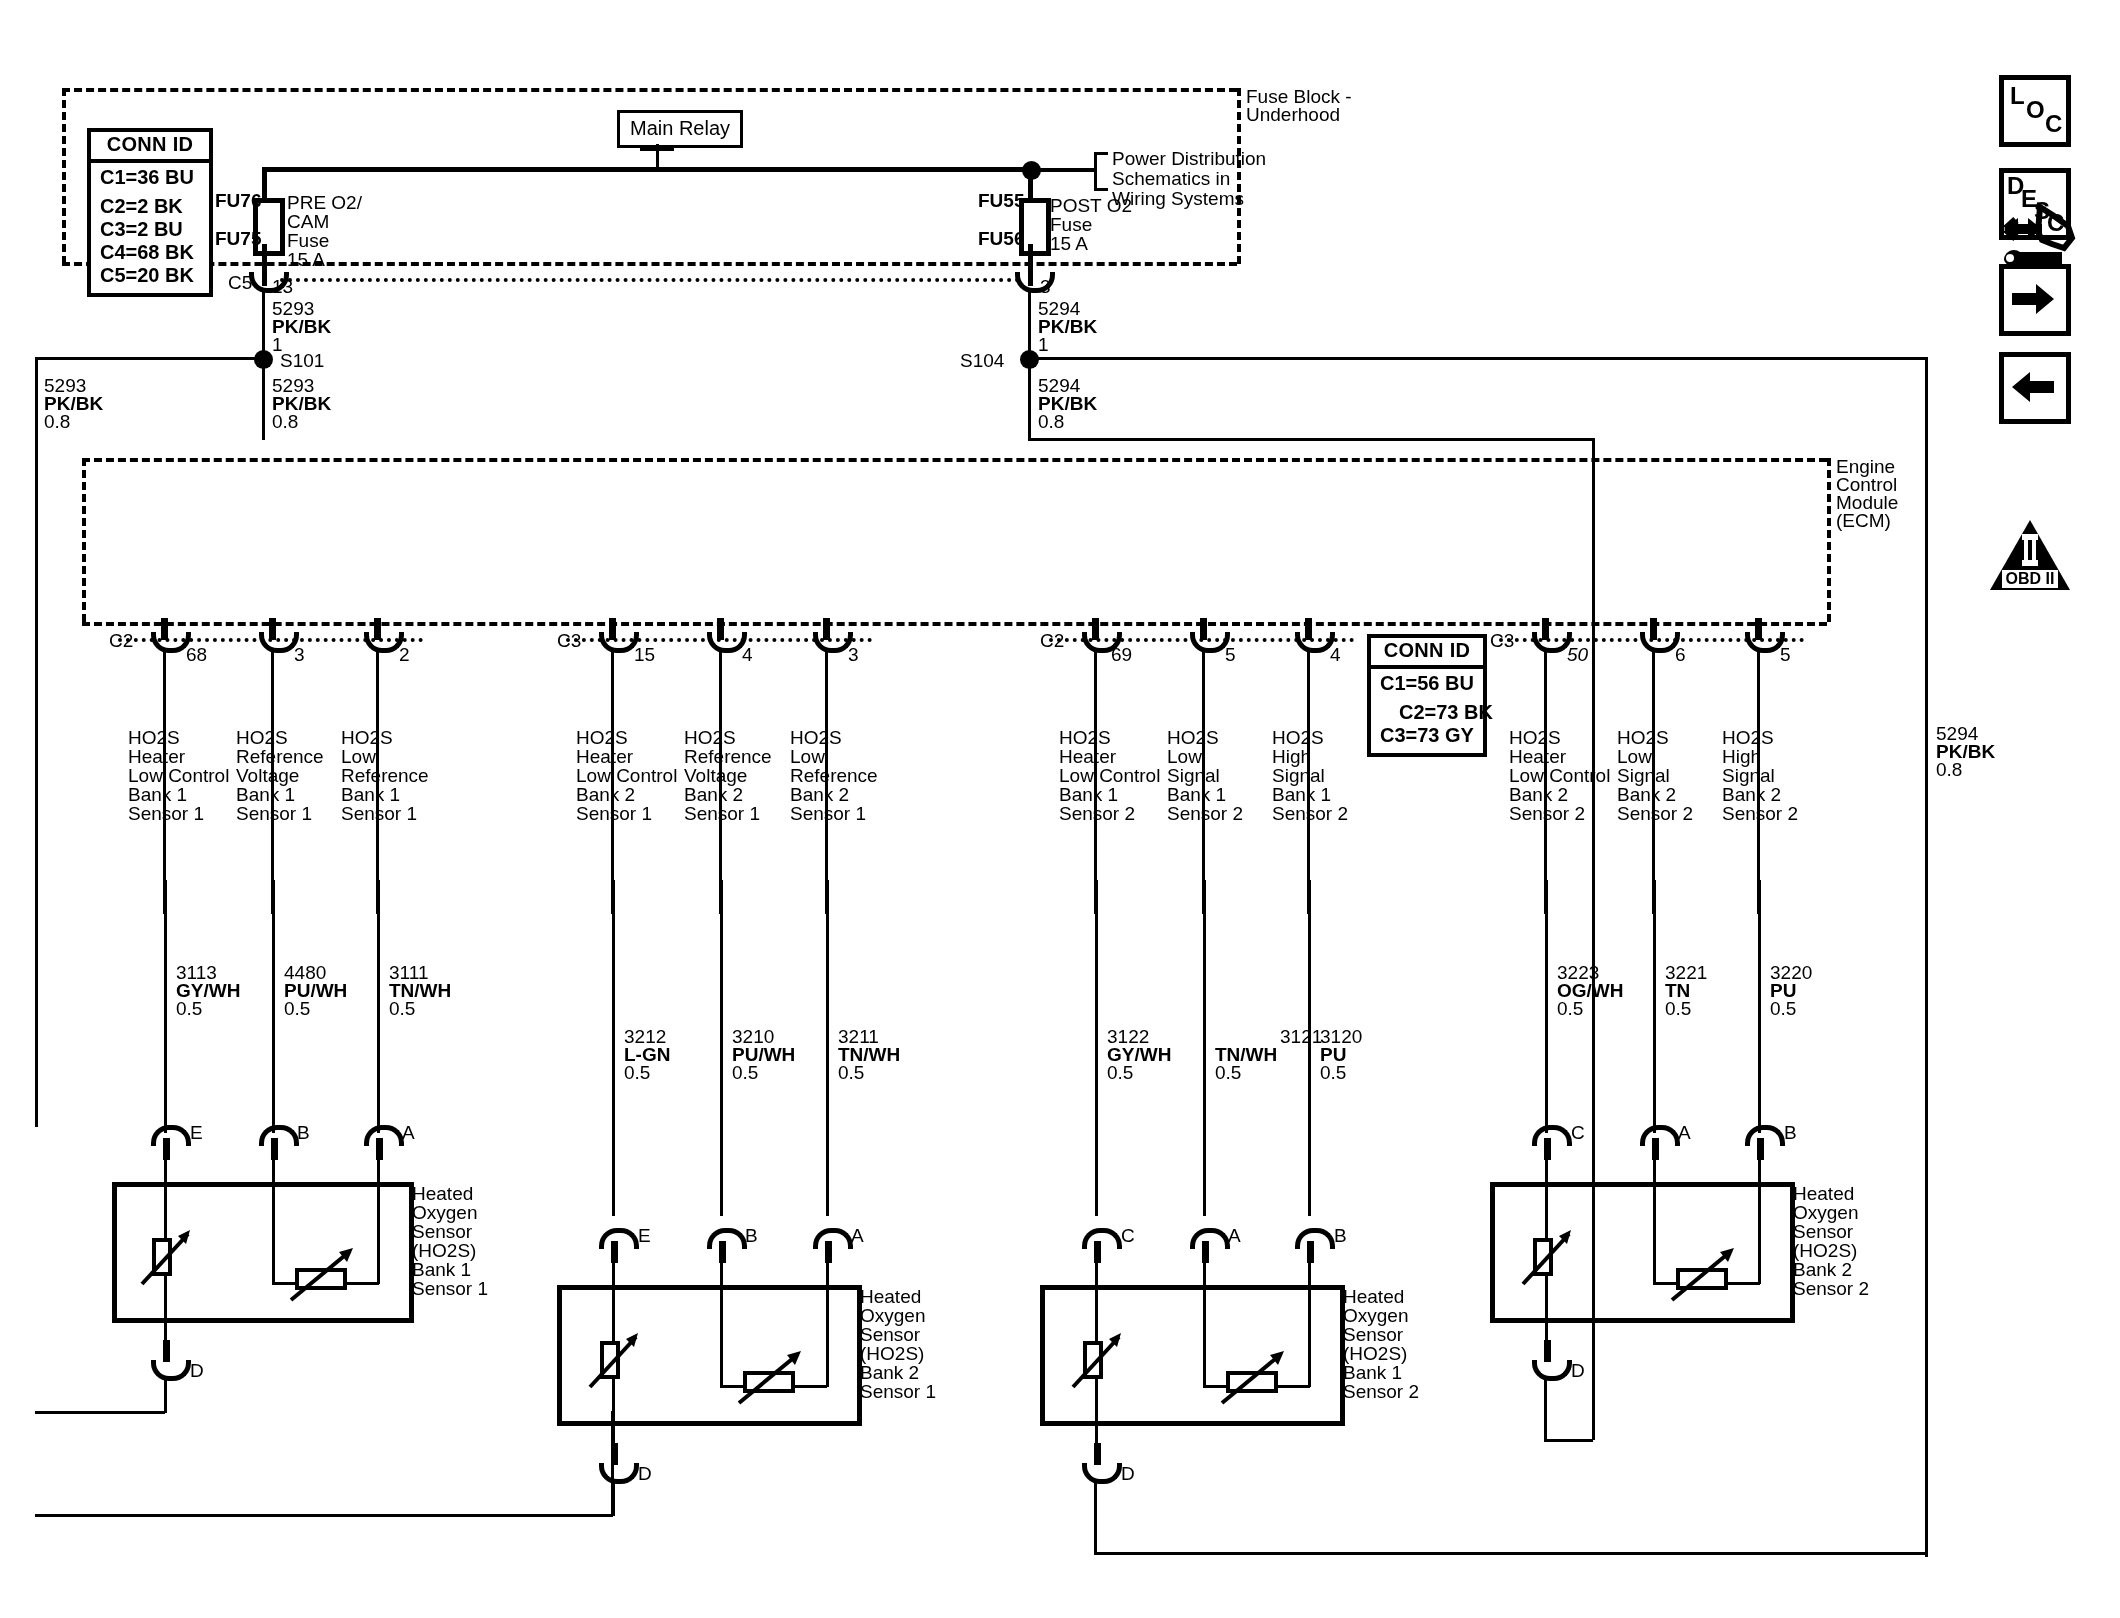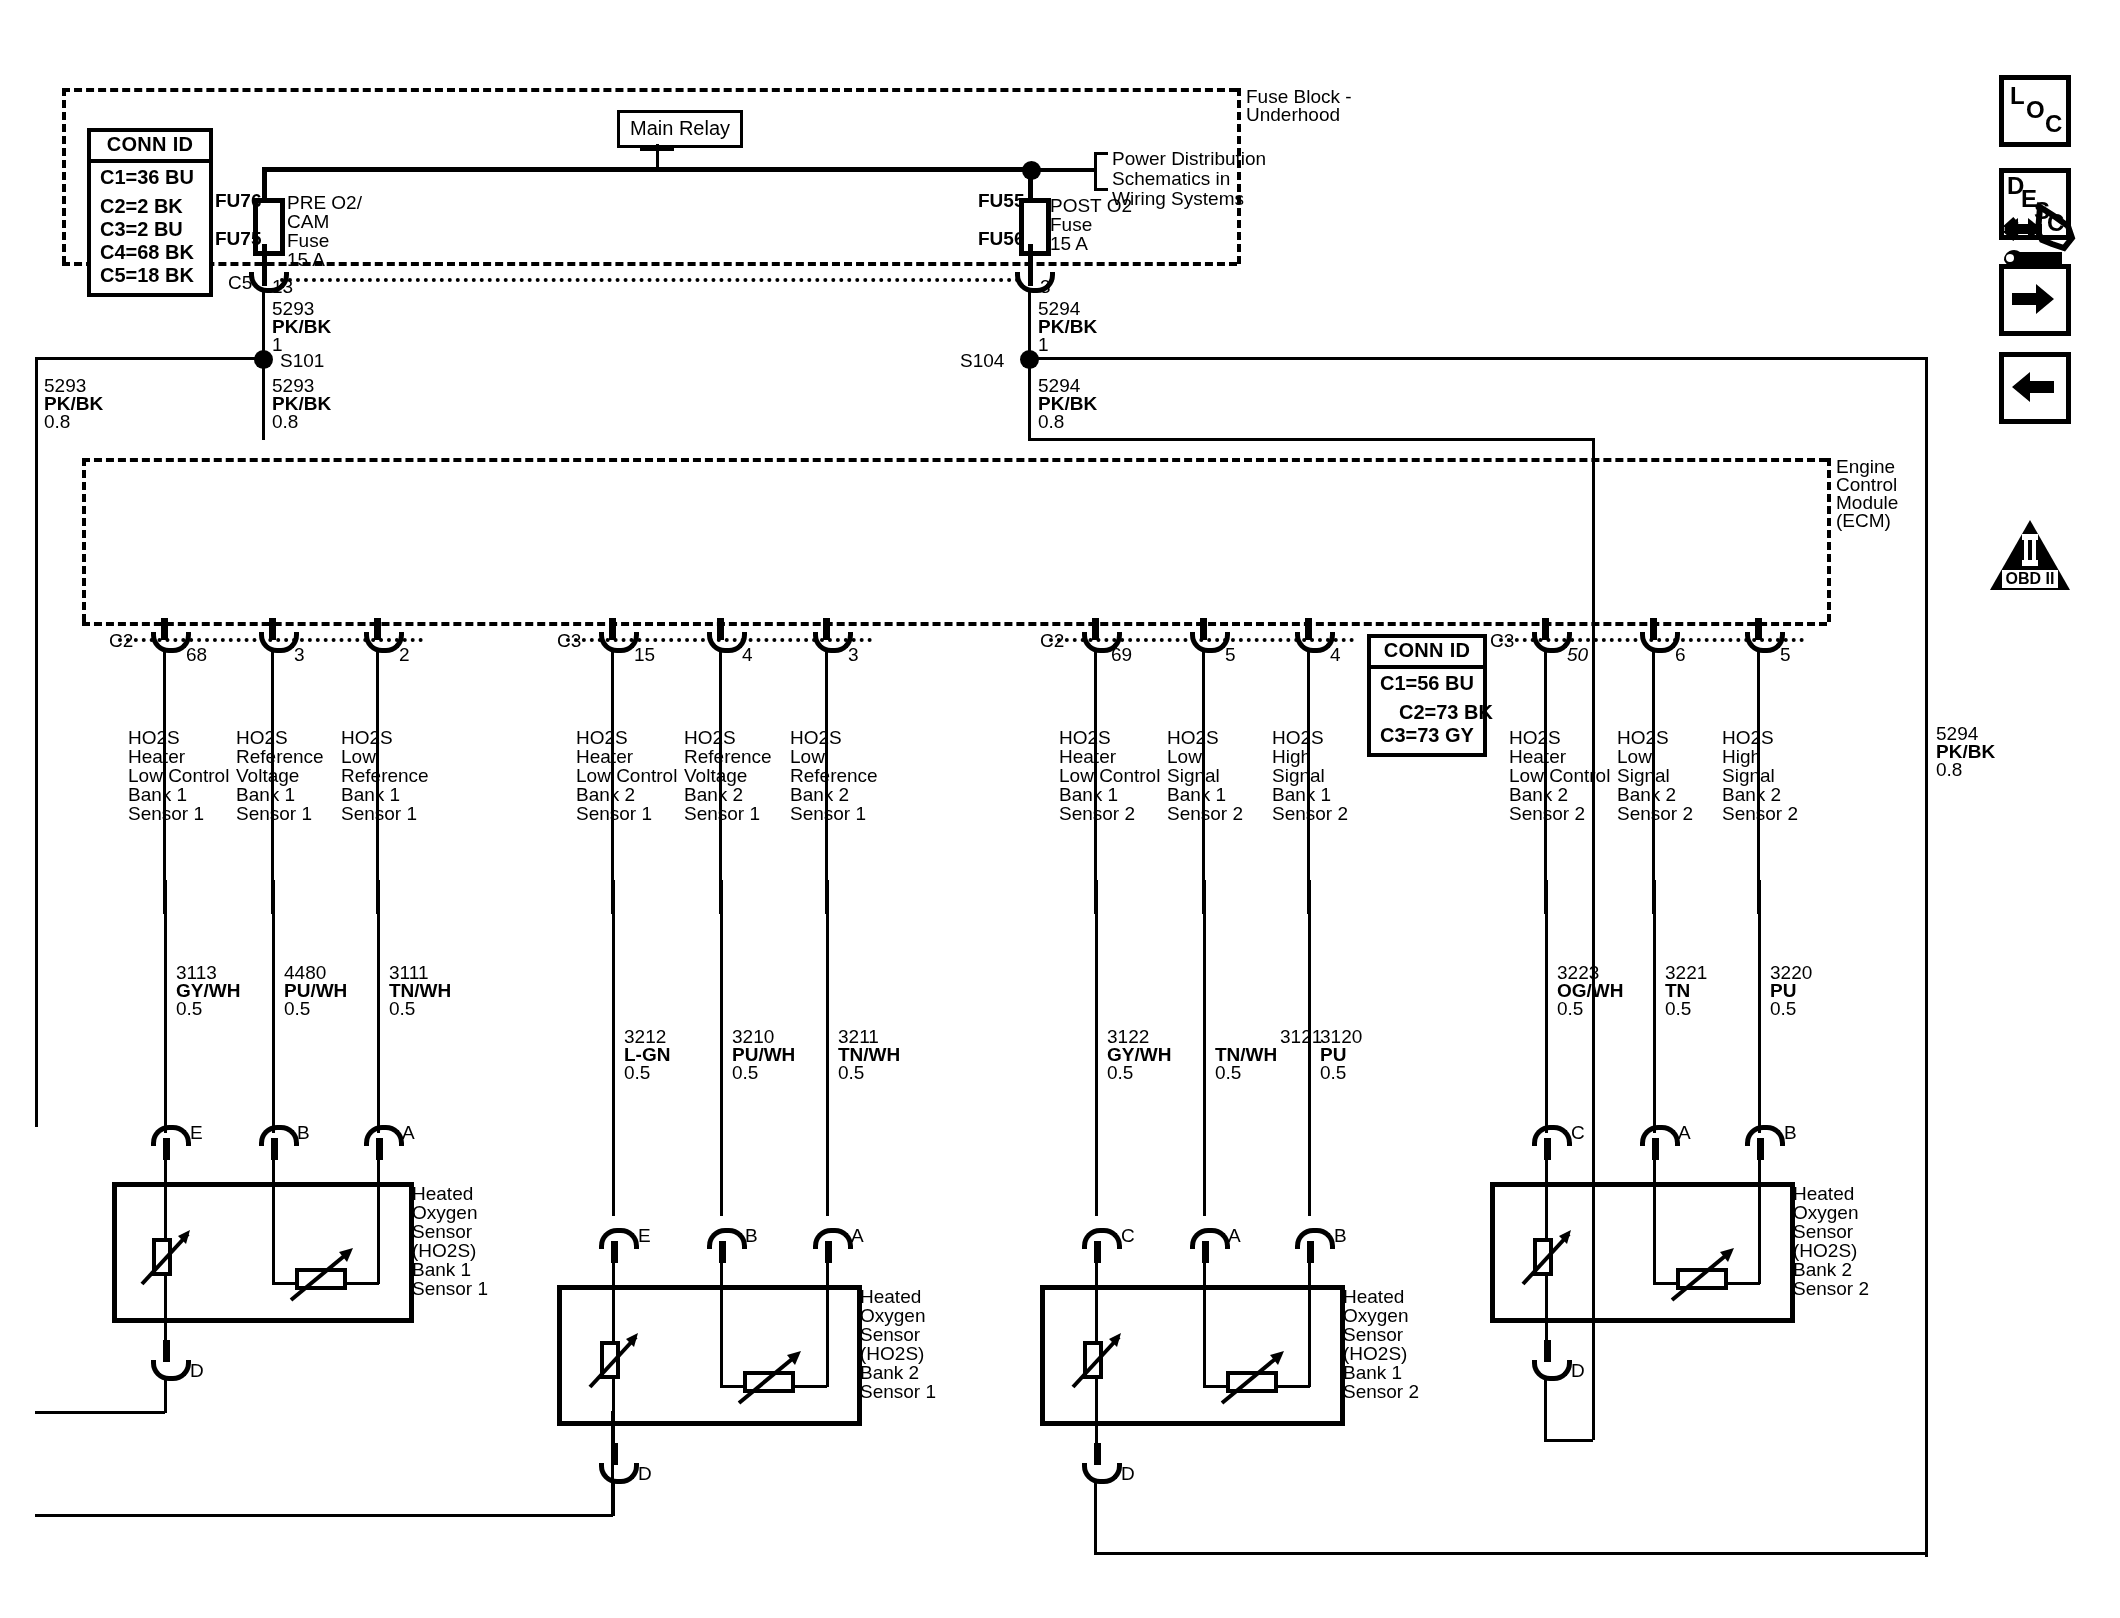--- a/index.html
+++ b/index.html
@@ -53,21 +53,21 @@
 
 <div class="t" style="left:1246px;top:86px;">Fuse Block -</div>
 <div class="t" style="left:1246px;top:104px;">Underhood</div>
 
 <div class="connbox" style="left:87px;top:128px;width:118px;">
   <div class="connhead">CONN ID</div>
   <div class="connbody">C1=36 BU</div>
   <div class="connbody" style="padding-top:0;padding-bottom:0;">C2=2 BK</div>
   <div class="connbody" style="padding-top:0;padding-bottom:0;">C3=2 BU</div>
   <div class="connbody" style="padding-top:0;padding-bottom:0;">C4=68 BK</div>
-  <div class="connbody" style="padding-top:0;">C5=18 BK</div>
+  <div class="connbody" style="padding-top:0;">C5=20 BK</div>
 </div>
 
 <div class="relaybox" style="left:617px;top:110px;">
   <span>Main Relay</span>
 </div>
 <div class="ln v2" style="left:656px;top:144px;height:24px;"></div>
 <div class="ln h2" style="left:640px;top:146px;width:34px;height:5px;"></div>
 
 <div class="ln h4" style="left:263px;top:167px;width:777px;"></div>
 <div class="ln h2" style="left:1030px;top:168px;width:66px;height:4px;"></div>

